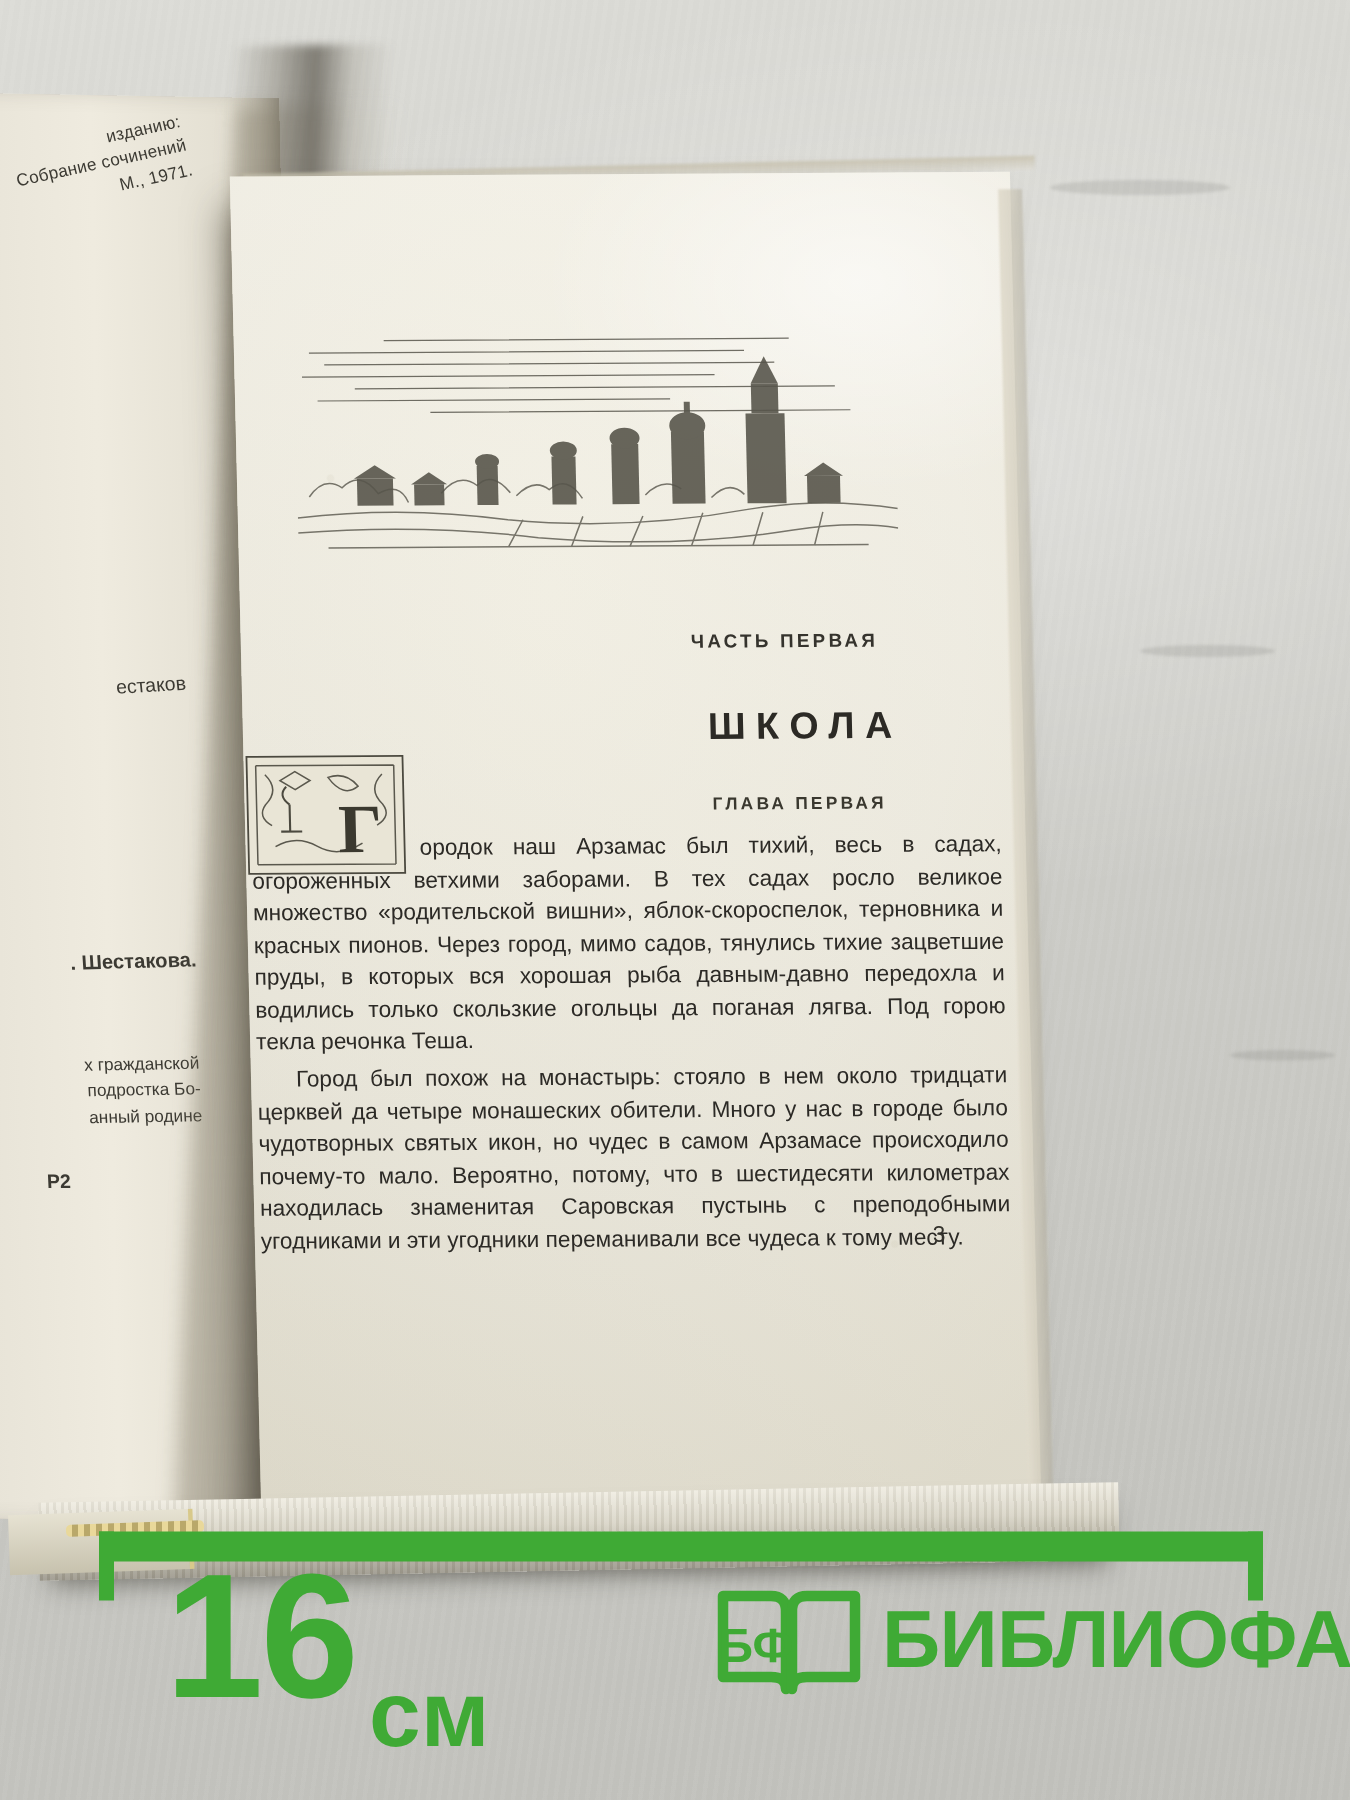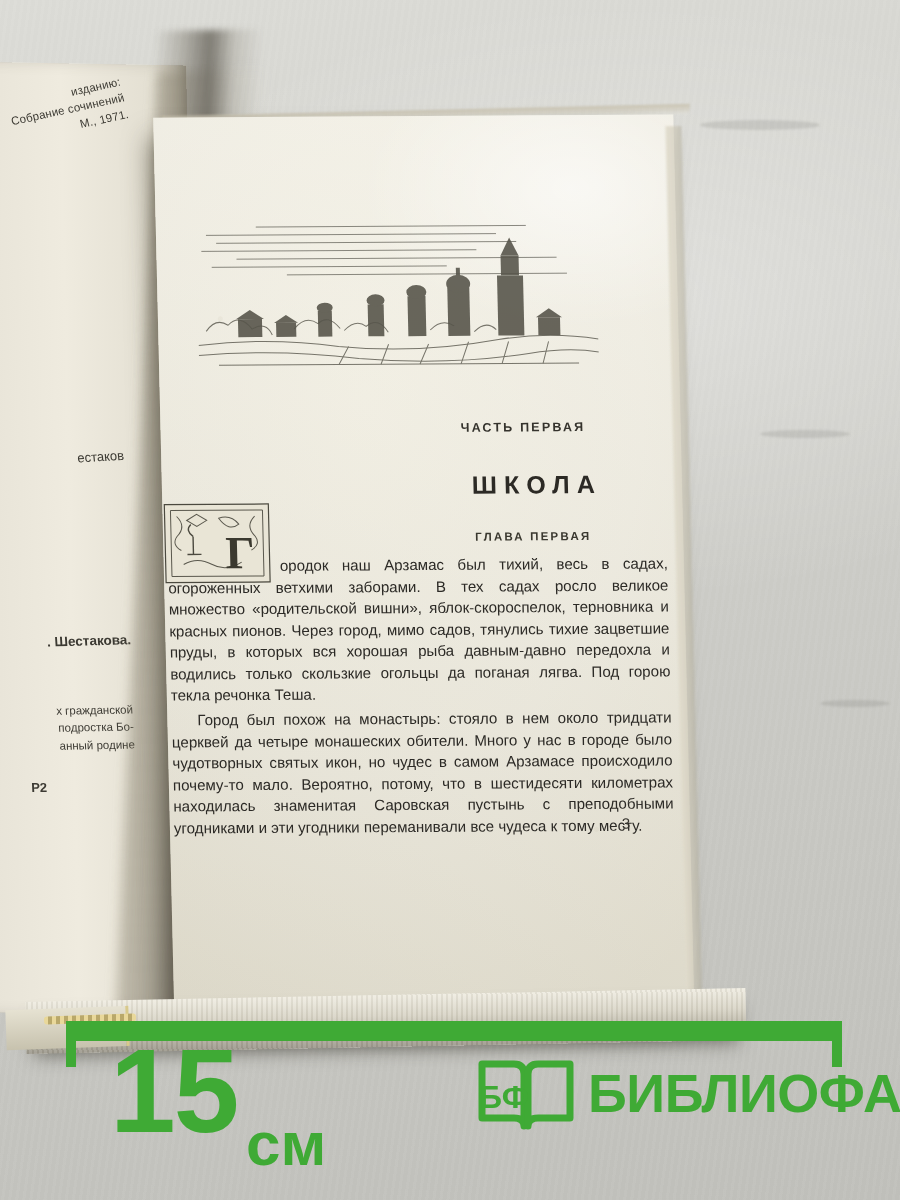--- a/index.html
+++ b/index.html
@@ -423,21 +423,21 @@
     </div>
 
     <div class="block-bottom"></div>
     <div class="spine-cloth"></div>
     <div class="headband"></div>
   </div>
 
   <div class="scalebar"></div>
   <div class="scalebar-tick-left"></div>
   <div class="scalebar-tick-right"></div>
-  <div class="scale-number">15</div>
+  <div class="scale-number">16</div>
   <div class="scale-unit">см</div>
 
   <div class="logo">
     <div class="logo-mark">
       <svg viewBox="0 0 104 86" width="104" height="86">
         <g fill="none" stroke="#3faa35" stroke-width="7" stroke-linejoin="round">
           <path d="M8 14 h32 q10 0 10 10 v52 q0 -8 -10 -8 H8z"></path>
           <path d="M96 14 H64 q-10 0 -10 10 v52 q0 -8 10 -8 h32z"></path>
         </g>
         <text x="30" y="58" font-family="Liberation Sans, sans-serif" font-size="32" font-weight="700" fill="#3faa35" text-anchor="middle">БФ</text>

